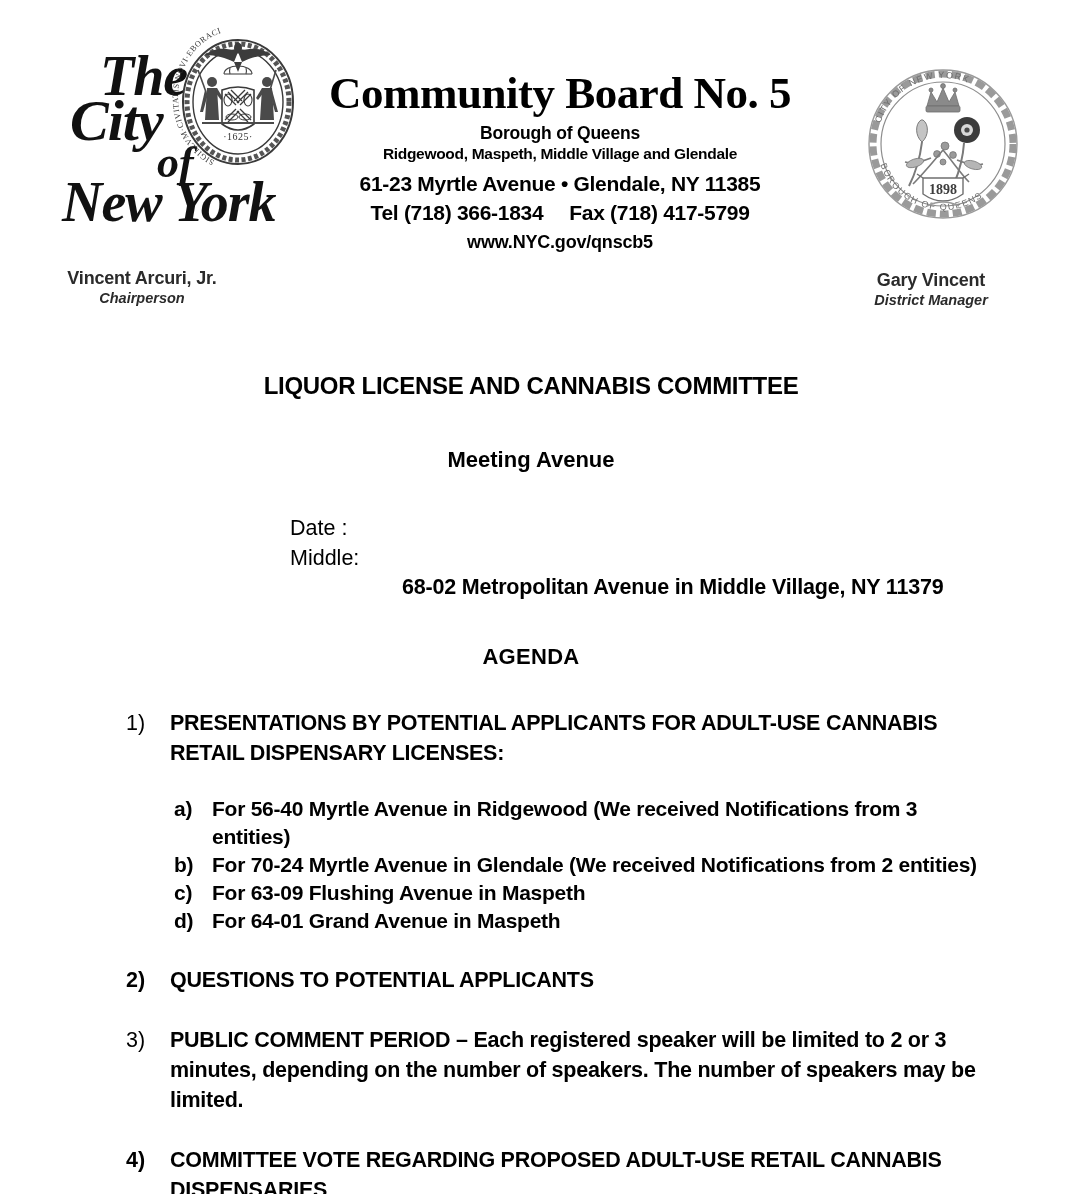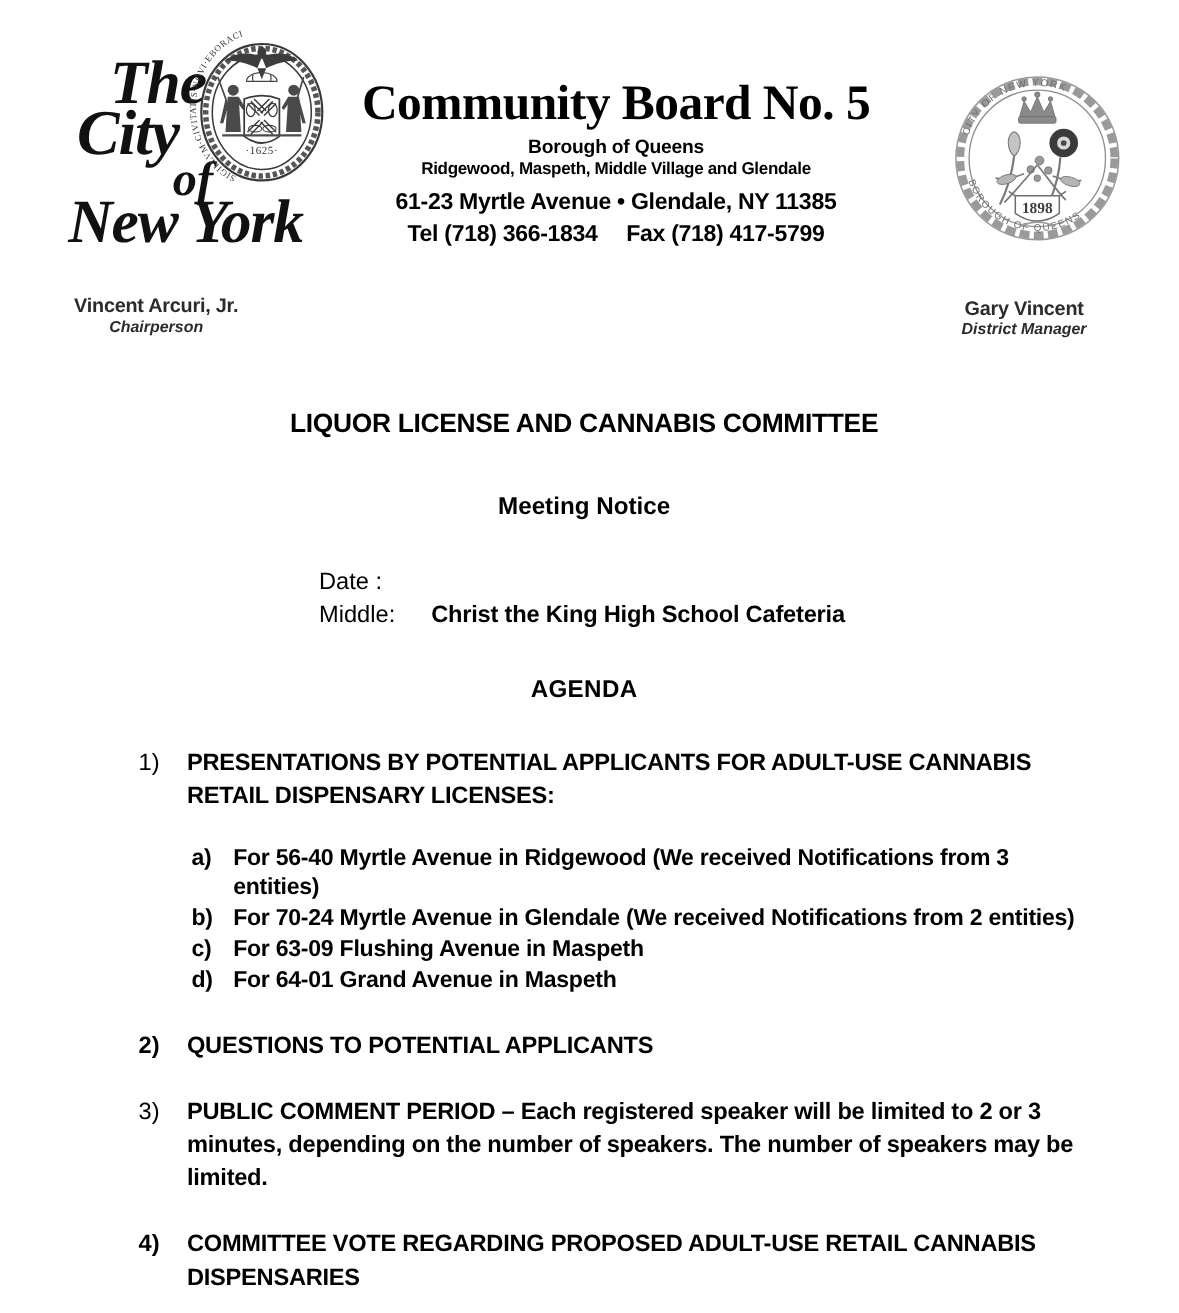--- a/index.html
+++ b/index.html
@@ -339,20 +339,21 @@
       </text>
     </svg>
   </div>
 
   <div class="head-center">
     <div class="head-title">Community Board No. 5</div>
     <div class="head-sub1">Borough of Queens</div>
     <div class="head-sub2">Ridgewood, Maspeth, Middle Village and Glendale</div>
     <div class="head-addr">61-23 Myrtle Avenue • Glendale, NY 11385</div>
     <div class="head-tel"><span>Tel (718) 366-1834</span><span class="gap"></span><span>Fax (718) 417-5799</span></div>
+    <div class="head-web">www.NYC.gov/qnscb5</div>
   </div>
 
   <div class="queens-seal">
     <svg viewBox="0 0 172 172" width="172" height="172" aria-hidden="true">
       <defs>
         <path id="qOuterTop" d="M86,152 A66,66 0 1,1 86.1,152" fill="none"></path>
         <path id="qOuterBot" d="M86,20 A66,66 0 1,0 86.1,20" fill="none"></path>
       </defs>
       <circle cx="86" cy="86" r="74" fill="#fff" stroke="#9a9a9a" stroke-width="1.4"></circle>
 
@@ -422,29 +423,32 @@
   <div class="name-right">
     <div class="person-name">Gary Vincent</div>
     <div class="person-role">District Manager</div>
   </div>
 </div>
 
 <div class="doc-body">
 
   <div class="committee-title">LIQUOR LICENSE AND CANNABIS COMMITTEE</div>
 
-  <div class="meeting-notice">Meeting Notice</div>
+  <div class="meeting-notice">Meeting Avenue</div>
 
   <div class="details">
     <div class="det-row">
       <span class="det-label">Date :</span>
     </div>
     <div class="det-row">
       <span class="det-label">Middle:</span>
-      <span class="det-value">Christ the King High School Cafeteria</span>
+    </div>
+    <div class="det-row indent">
+      <span class="det-label">Place:</span>
+      <span class="det-value">68-02 Metropolitan Avenue in Middle Village, NY 11379</span>
     </div>
   </div>
 
   <div class="agenda-heading">AGENDA</div>
 
   <div class="agenda-list">
 
     <div class="agenda-item">
       <span class="marker light">1)</span>
       <span class="itext">PRESENTATIONS BY POTENTIAL APPLICANTS FOR ADULT-USE CANNABIS RETAIL DISPENSARY LICENSES:</span>

